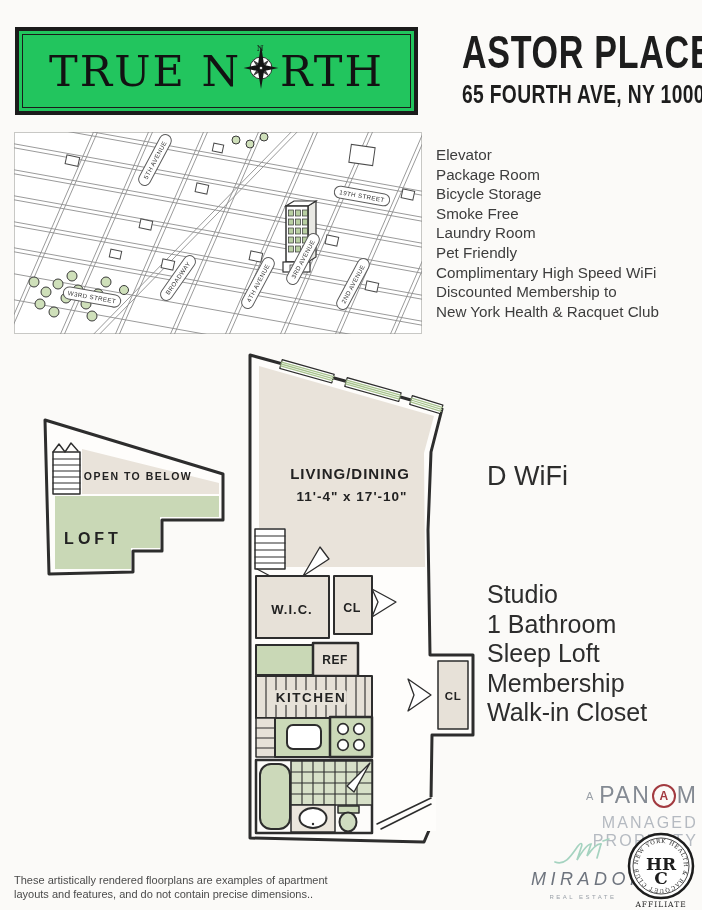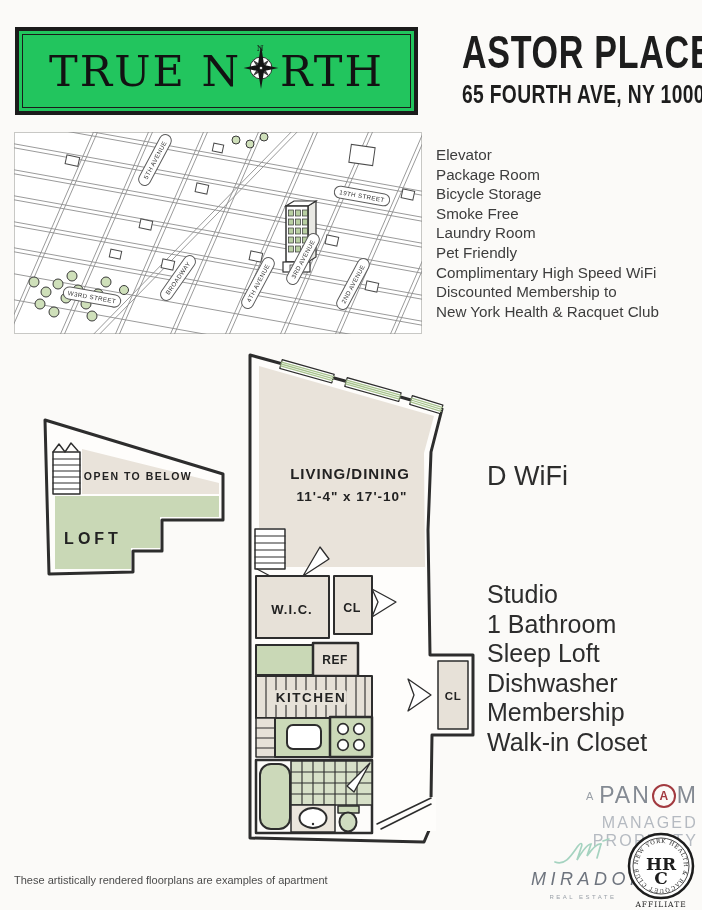--- a/index.html
+++ b/index.html
@@ -287,21 +287,20 @@
     <div>Complimentary High Speed WiFi</div>
     <div>Discounted Membership to</div>
     <div>New York Health &amp; Racquet Club</div>
   </div>
 
   <div class="dline">D WiFi</div>
   <div class="features">
     <div>Studio</div>
     <div>1 Bathroom</div>
     <div>Sleep Loft</div>
-    <div>Dishwasher</div>
     <div>Membership</div>
     <div>Walk-in Closet</div>
   </div>
 
   <div class="panam">
     <div class="panam-row">
       <span class="panam-a">A</span>
       <span class="panam-name">PAN</span>
       <span class="panam-circle">A</span>
       <span class="panam-name">M</span>
@@ -329,15 +328,16 @@
         <textPath href="#hrcring" startOffset="1%">NEW YORK HEALTH &amp; RACQUET CLUB</textPath>
       </text>
       <text x="41" y="40" font-family="DejaVu Serif, serif" font-weight="bold" font-size="17" text-anchor="middle" fill="#1c1c1c">HR</text>
       <text x="41" y="54" font-family="DejaVu Serif, serif" font-weight="bold" font-size="17" text-anchor="middle" fill="#1c1c1c">C</text>
       <text x="41" y="77" font-family="DejaVu Serif, serif" font-size="7.5" letter-spacing="1" text-anchor="middle" fill="#1c1c1c">AFFILIATE</text>
     </svg>
   </div>
 
   <div class="disclaimer">
     <div>These artistically rendered floorplans are examples of apartment</div>
+    <div>layouts and features, and do not contain precise dimensions..</div>
   </div>
 
 </div>
 
 </body></html>

